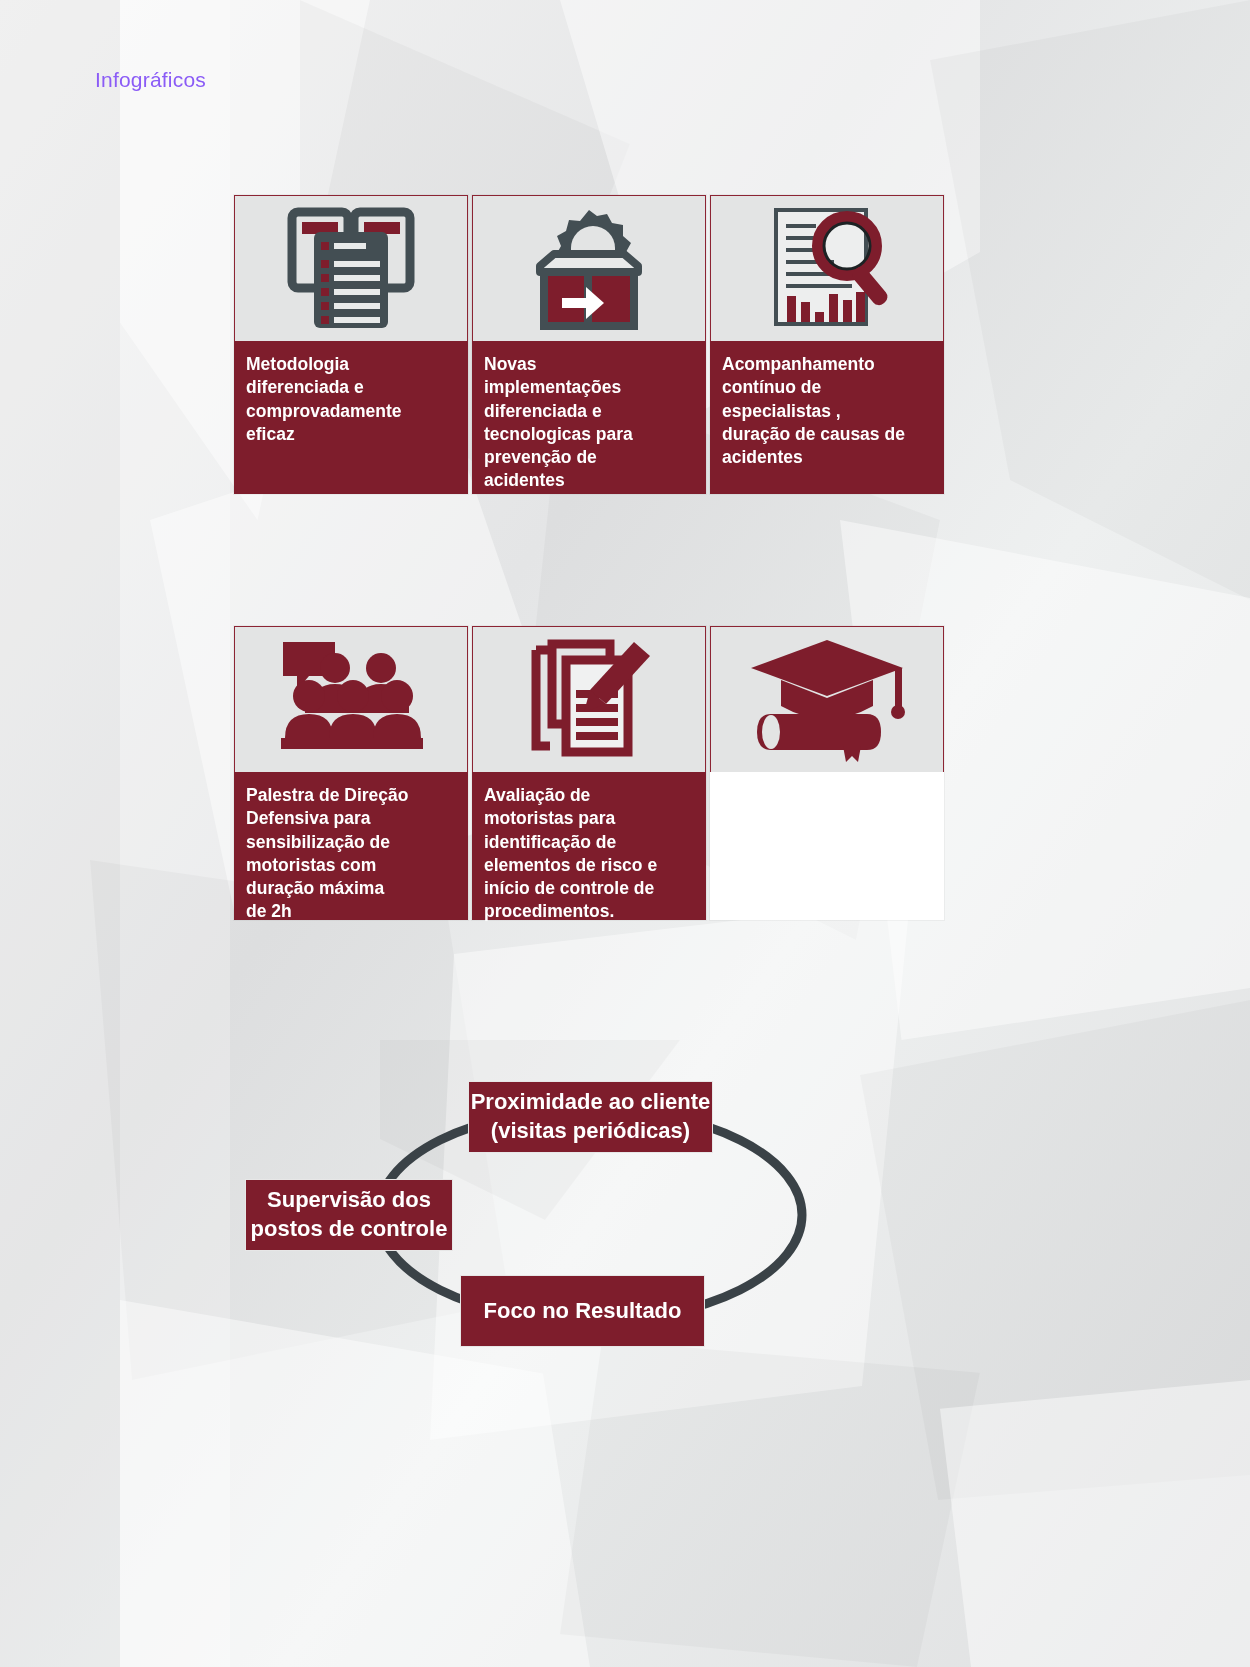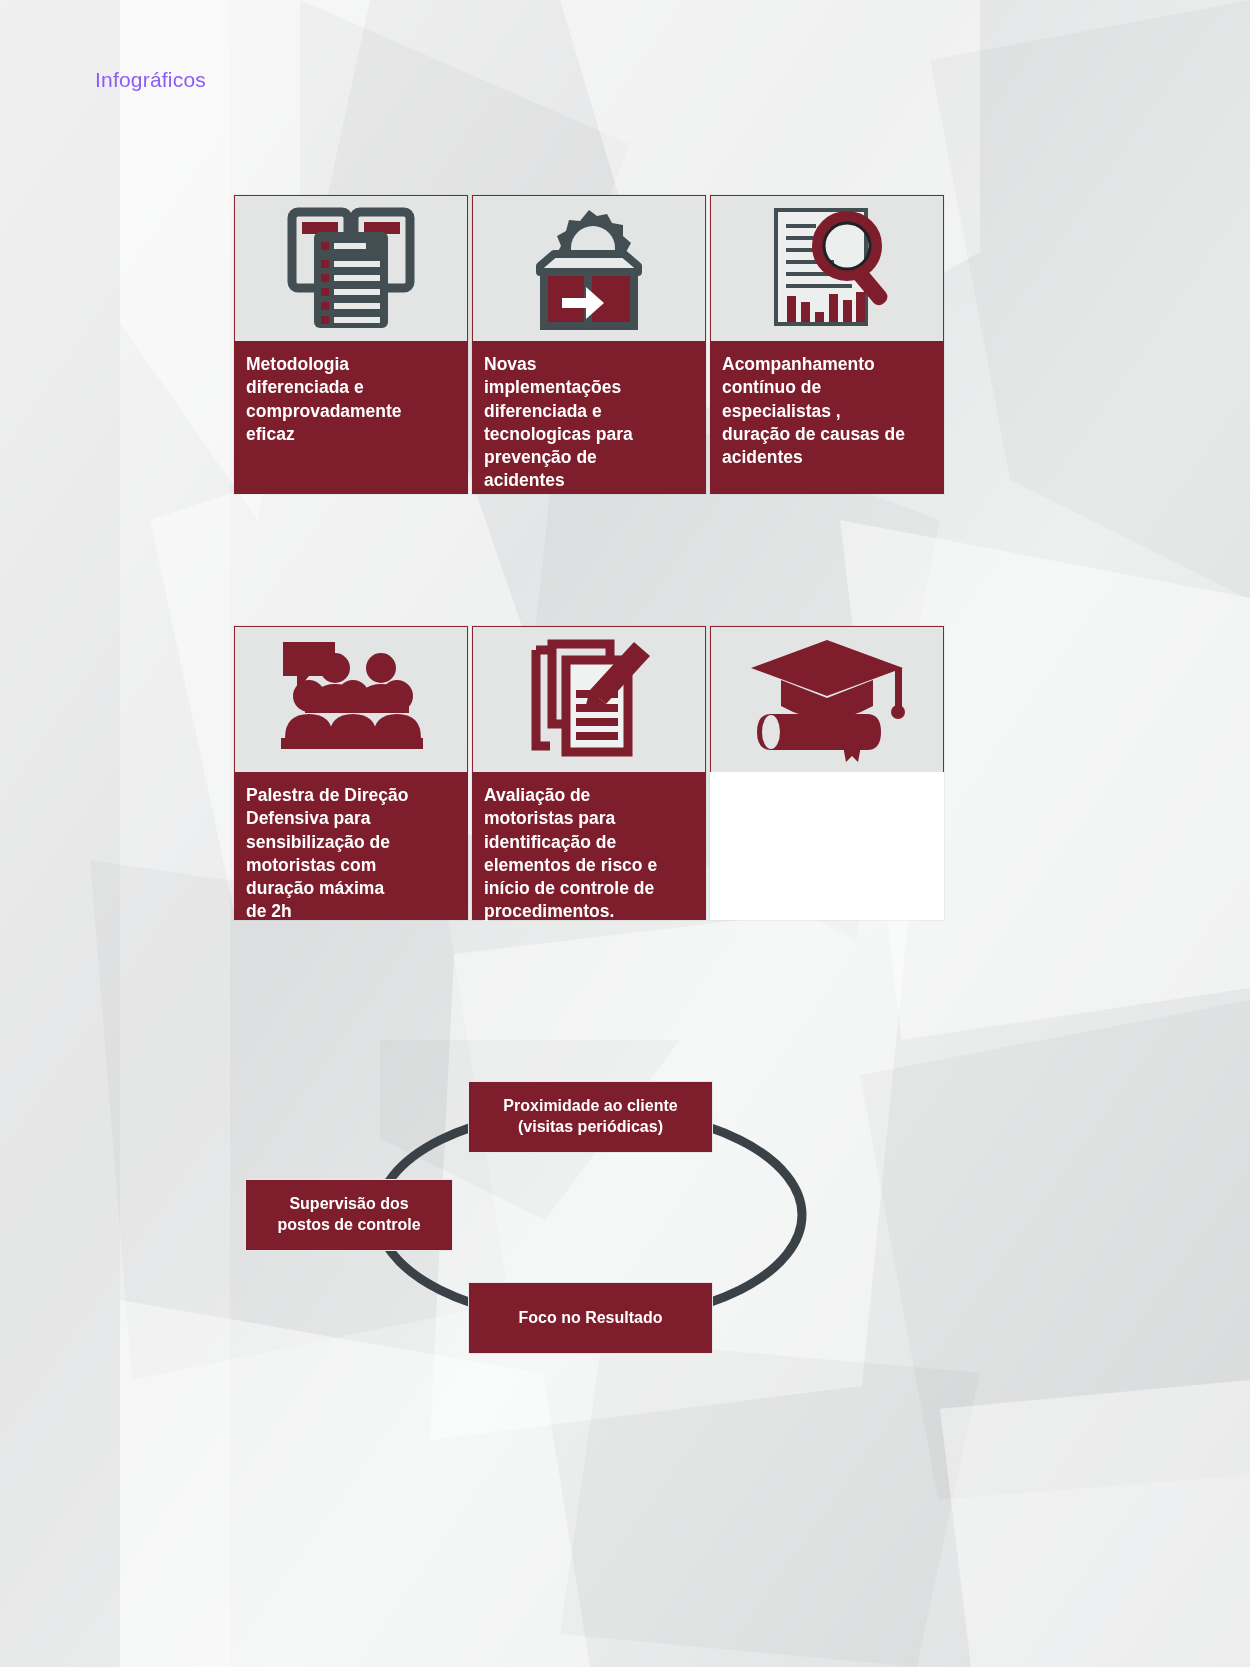--- a/index.html
+++ b/index.html
@@ -60,31 +60,31 @@
   
   #cycle{position:absolute;left:240px;top:1075px;width:700px;height:280px;}
   #cycle svg.ellipse{position:absolute;left:0;top:0;}
   .cyc-box{
     position:absolute;
     background:#7e1d2c;
     color:#fff;
     border:1px solid #e7e7e7;
     display:flex;align-items:center;justify-content:center;
     text-align:center;
-    font-size:16px;
+    font-size:22px;
     line-height:1.3;
     font-weight:600;
     white-space:pre-line;
     box-sizing:border-box;
   }
   #cyc-top{left:228px;top:6px;width:245px;height:72px;}
   #cyc-left{left:5px;top:104px;width:208px;height:72px;}
   #cyc-center{left:228px;top:104px;width:245px;height:72px;}
   #cyc-right{left:488px;top:104px;width:192px;height:72px;}
-  #cyc-bottom{left:228px;top:200px;width:245px;height:72px;margin-top:7px;}
+  #cyc-bottom{left:220px;top:200px;width:245px;height:72px;}
 </style>
 </head>
 <body>
 
 <div id="bg">
   <div class="g1"></div>
   <div class="facet" style="left:0;top:0;width:230px;height:1667px;background:rgba(255,255,255,.30);"></div>
   <div class="facetd" style="left:0;top:0;width:120px;height:1667px;"></div>
   <div class="facet" style="left:120px;top:0;width:250px;height:520px;clip-path:polygon(0 0,100% 0,55% 100%,0 62%);"></div>
   <div class="facetd" style="left:300px;top:0;width:330px;height:480px;clip-path:polygon(0 0,100% 30%,60% 100%,0 70%);"></div>

